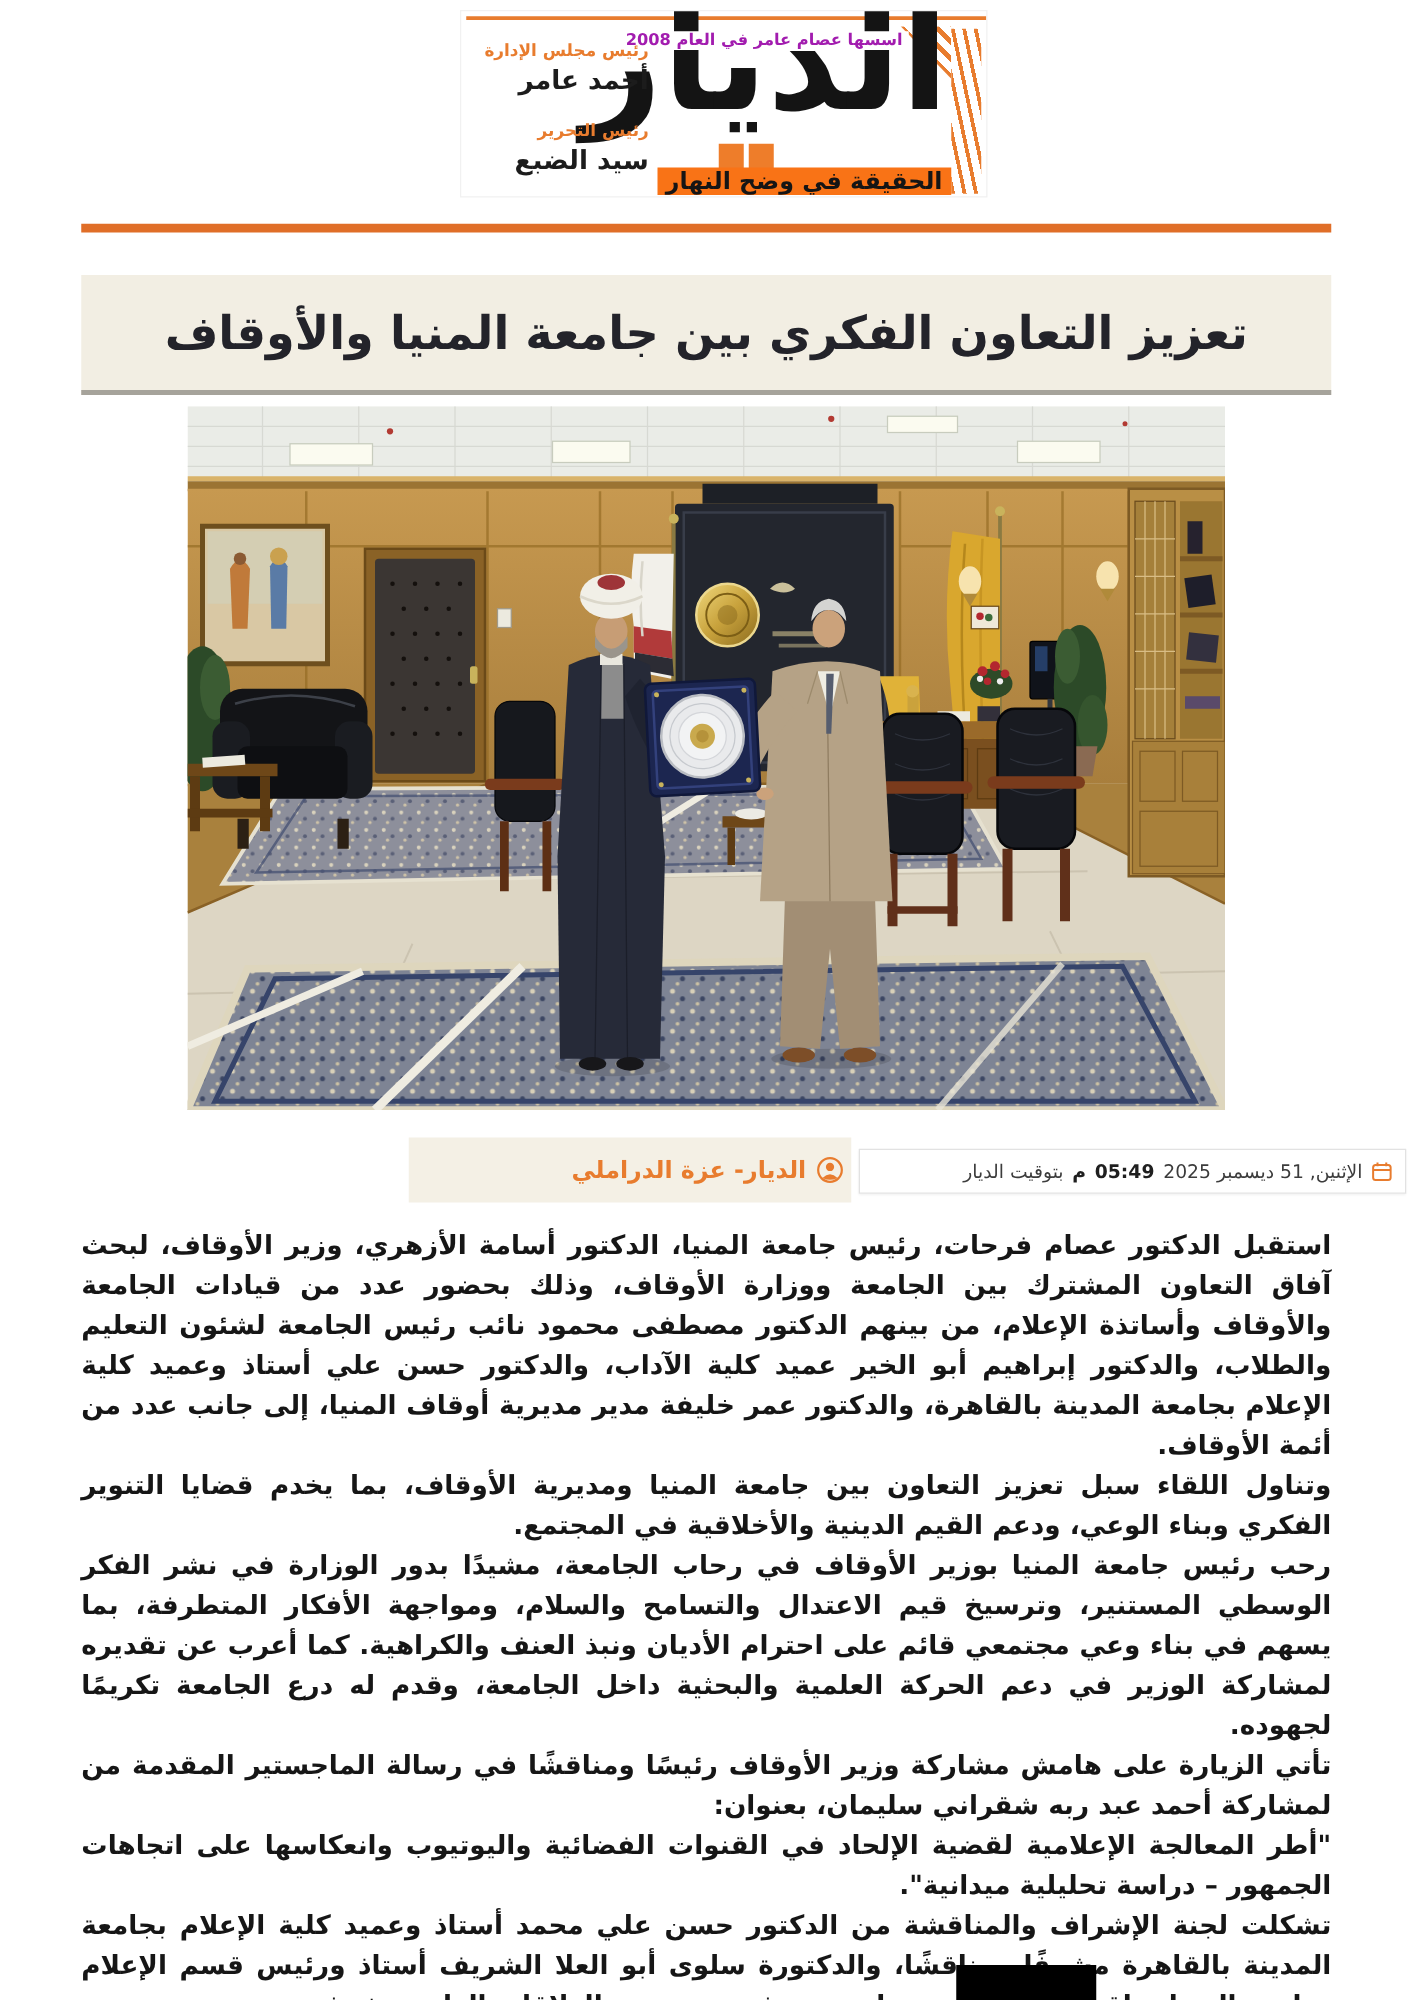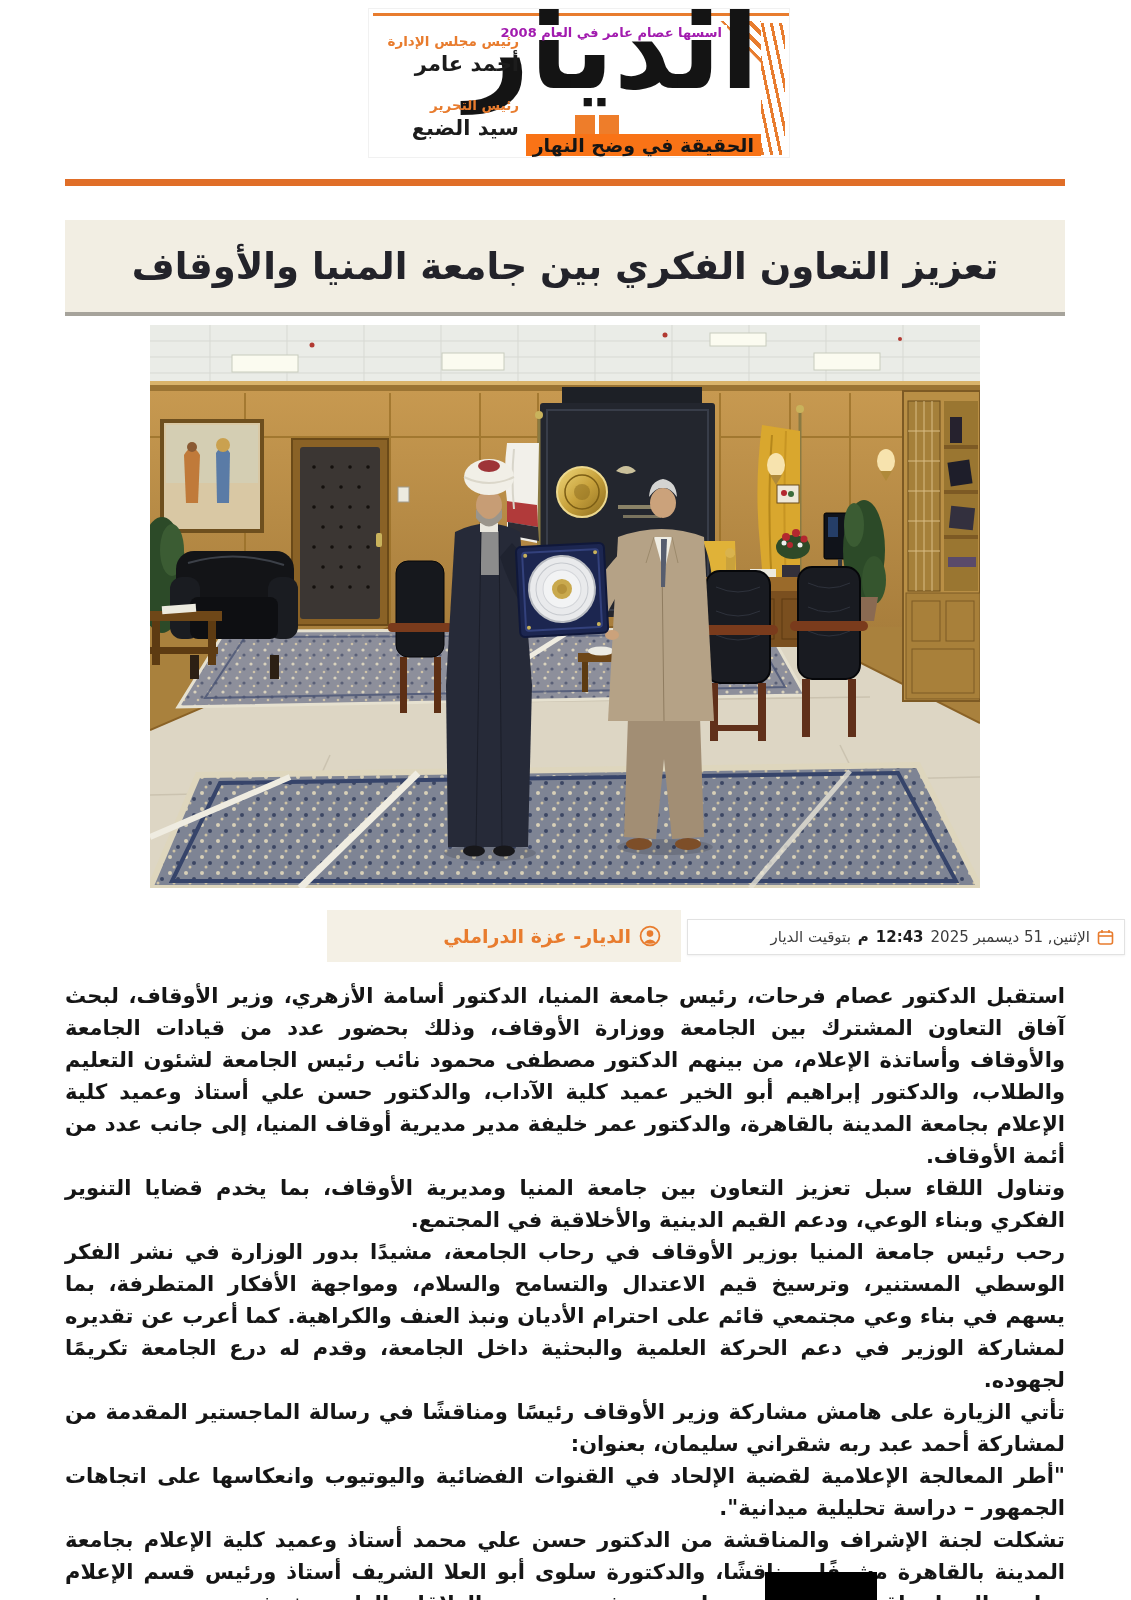--- a/index.html
+++ b/index.html
@@ -25,21 +25,21 @@
   .mn-role{position:absolute;width:100%;font-size:13.5px;font-weight:bold;color:#e87c2e;}
   .mn-name{position:absolute;width:100%;font-size:21px;font-weight:bold;color:#1c1c1c;}
   .mn-r1{top:24px}.mn-n1{top:43px}.mn-r2{top:88px}.mn-n2{top:107px}
   
   .orange-bar{position:absolute;left:65px;top:179px;width:1000px;height:7px;background:#e06e28;}
   .title-box{position:absolute;left:65px;top:186px;width:1000px;height:96px;background:#f2eee3;border-bottom:4px solid #a6a39b;display:flex;align-items:center;justify-content:center;box-sizing:border-box;margin-top:34px;}
   .title-box h1{margin:0;font-size:37px;font-weight:bold;color:#23232a;direction:rtl;}
   
   .photo-wrap{position:absolute;left:150px;top:325px;width:830px;height:563px;background:#fff;}
   
-  .author-box{position:absolute;left:327px;top:910px;width:354px;height:52px;background:#f4f0e5;display:flex;align-items:center;direction:rtl;padding-right:20px;box-sizing:border-box;gap:8px;}
+  .author-box{position:absolute;left:327px;top:910px;width:354px;height:52px;background:#f4f0e5;display:flex;align-items:center;direction:rtl;padding-right:6px;box-sizing:border-box;gap:8px;}
   .author-name{color:#e87c2e;font-size:19px;font-weight:bold;}
   .date-bar{position:absolute;left:687px;top:919px;width:438px;height:36px;background:#fff;border:1px solid #e2e2e2;box-sizing:border-box;display:flex;align-items:center;direction:rtl;padding:0 10px;gap:7px;font-size:15px;color:#3c3c3c;box-shadow:0 1px 2px rgba(0,0,0,.06);white-space:nowrap;}
   .date-strong{font-weight:bold;color:#1f1f1f;}
   
   .article-body{position:absolute;left:65px;top:980px;width:1000px;direction:rtl;text-align:justify;font-size:21px;line-height:32px;font-weight:bold;color:#161616;}
   .article-body p{margin:0;}
   .footer-black{position:absolute;left:765px;top:1572px;width:112px;height:28px;background:#000;}
 </style>
 </head>
 <body>
@@ -411,21 +411,21 @@
 <div class="date-bar">
   <span style="display:inline-flex;">
     <svg width="17" height="17" viewBox="0 0 17 17">
       <rect x="1.5" y="3" width="14" height="12" rx="2" fill="none" stroke="#e87c2e" stroke-width="1.6"></rect>
       <line x1="1.5" y1="7" x2="15.5" y2="7" stroke="#e87c2e" stroke-width="1.6"></line>
       <line x1="5" y1="1" x2="5" y2="4" stroke="#e87c2e" stroke-width="1.6"></line>
       <line x1="12" y1="1" x2="12" y2="4" stroke="#e87c2e" stroke-width="1.6"></line>
     </svg>
   </span>
   <span>الإثنين, 51 ديسمبر 2025</span>
-  <span class="date-strong">12:43</span>
+  <span class="date-strong">05:49</span>
   <span class="date-strong">م</span>
   <span>بتوقيت الديار</span>
 </div>
 
 <div class="article-body" dir="rtl">
   <p>استقبل الدكتور عصام فرحات، رئيس جامعة المنيا، الدكتور أسامة الأزهري، وزير الأوقاف، لبحث آفاق التعاون المشترك بين الجامعة ووزارة الأوقاف، وذلك بحضور عدد من قيادات الجامعة والأوقاف وأساتذة الإعلام، من بينهم الدكتور مصطفى محمود نائب رئيس الجامعة لشئون التعليم والطلاب، والدكتور إبراهيم أبو الخير عميد كلية الآداب، والدكتور حسن علي أستاذ وعميد كلية الإعلام بجامعة المدينة بالقاهرة، والدكتور عمر خليفة مدير مديرية أوقاف المنيا، إلى جانب عدد من أئمة الأوقاف.</p>
   <p>وتناول اللقاء سبل تعزيز التعاون بين جامعة المنيا ومديرية الأوقاف، بما يخدم قضايا التنوير الفكري وبناء الوعي، ودعم القيم الدينية والأخلاقية في المجتمع.</p>
   <p>رحب رئيس جامعة المنيا بوزير الأوقاف في رحاب الجامعة، مشيدًا بدور الوزارة في نشر الفكر الوسطي المستنير، وترسيخ قيم الاعتدال والتسامح والسلام، ومواجهة الأفكار المتطرفة، بما يسهم في بناء وعي مجتمعي قائم على احترام الأديان ونبذ العنف والكراهية. كما أعرب عن تقديره لمشاركة الوزير في دعم الحركة العلمية والبحثية داخل الجامعة، وقدم له درع الجامعة تكريمًا لجهوده.</p>
   <p>تأتي الزيارة على هامش مشاركة وزير الأوقاف رئيسًا ومناقشًا في رسالة الماجستير المقدمة من لمشاركة أحمد عبد ربه شقراني سليمان، بعنوان:</p>
   <p>"أطر المعالجة الإعلامية لقضية الإلحاد في القنوات الفضائية واليوتيوب وانعكاسها على اتجاهات الجمهور – دراسة تحليلية ميدانية".</p>

